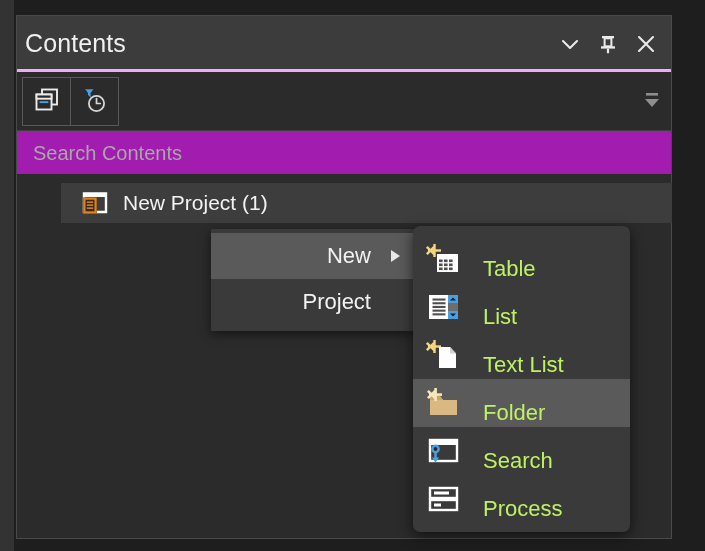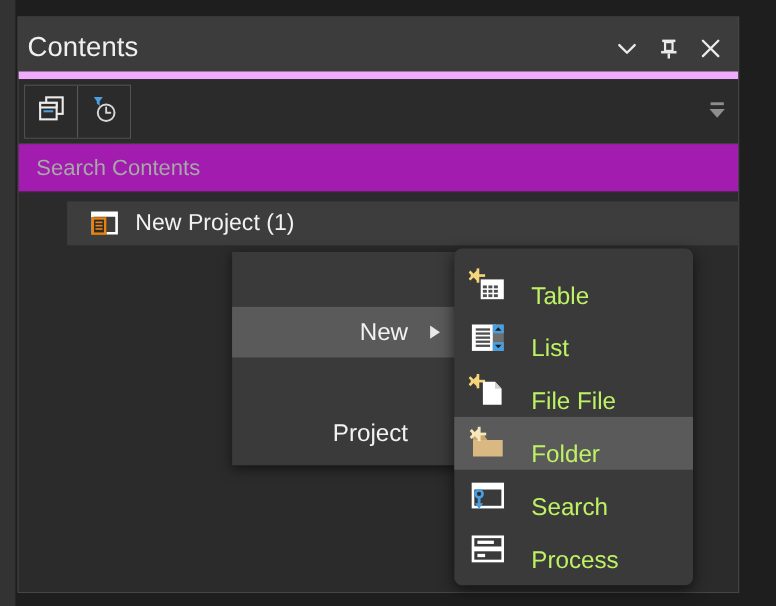--- a/index.html
+++ b/index.html
@@ -39,21 +39,21 @@
     background: #2b2b2b;
     border: 1px solid #4a4a4a;
     box-sizing: border-box;
   }
 
   
   .panel-titlebar {
     position: relative;
     height: 56px;
     background: #3c3c3c;
-    border-bottom: 7px solid #f0abfc;
+    border-bottom: 3px solid #f0abfc;
     box-sizing: border-box;
   }
   .panel-title {
     position: absolute;
     left: 8px;
     top: 13px;
     font-size: 25px;
     color: #f0f0f0;
     letter-spacing: 0.1px;
   }
@@ -180,21 +180,21 @@
     width: 204px;
     padding: 4px 0 6px 0;
   }
   .ctx-item {
     position: relative;
     height: 46px;
     display: flex;
     align-items: center;
     cursor: default;
   }
-  .ctx-item.right-align { justify-content: flex-end; margin-top: 46px; }
+  .ctx-item.right-align { justify-content: flex-end; }
   .ctx-item.highlight { background: #5a5a5a; }
   .ctx-label {
     font-size: 22px;
     color: #f2f2f2;
     white-space: nowrap;
   }
   #ctx-menu-primary .ctx-label { margin-right: 44px; }
   .submenu-arrow {
     position: absolute;
     right: 15px;
@@ -408,21 +408,21 @@
           <g fill="#f5d77a">
             <rect x="7.3" y="2" width="2.4" height="13"></rect>
             <rect x="2" y="7.3" width="13" height="2.4"></rect>
             <rect x="3.3" y="3.3" width="2.4" height="10.4" transform="rotate(-45 4.5 8.5)"></rect>
             <rect x="3.3" y="3.3" width="2.4" height="10.4" transform="rotate(45 4.5 8.5)"></rect>
           </g>
           <path d="M13 9 L24 9 L30 15.5 L30 30 L13 30 Z" fill="#ffffff"></path>
           <path d="M24 9 L24 15.5 L30 15.5" fill="#d0d0d0"></path>
         </svg>
       </span>
-      <span class="sub-label">File File</span>
+      <span class="sub-label">Text List</span>
     </div>
 
     <div class="sub-item highlight">
       <span class="sub-icon">
         <svg width="36" height="34" viewBox="0 0 36 34">
           <path d="M4 10 L14 10 L17 14 L31 14 L31 29 L4 29 Z" fill="#d9b882"></path>
           <path d="M4 10 L14 10 L17 14 L4 14 Z" fill="#c9a669"></path>
           <g fill="#f7e7bc">
             <rect x="8.3" y="2" width="2.6" height="13"></rect>
             <rect x="3" y="7.3" width="13" height="2.6"></rect>

